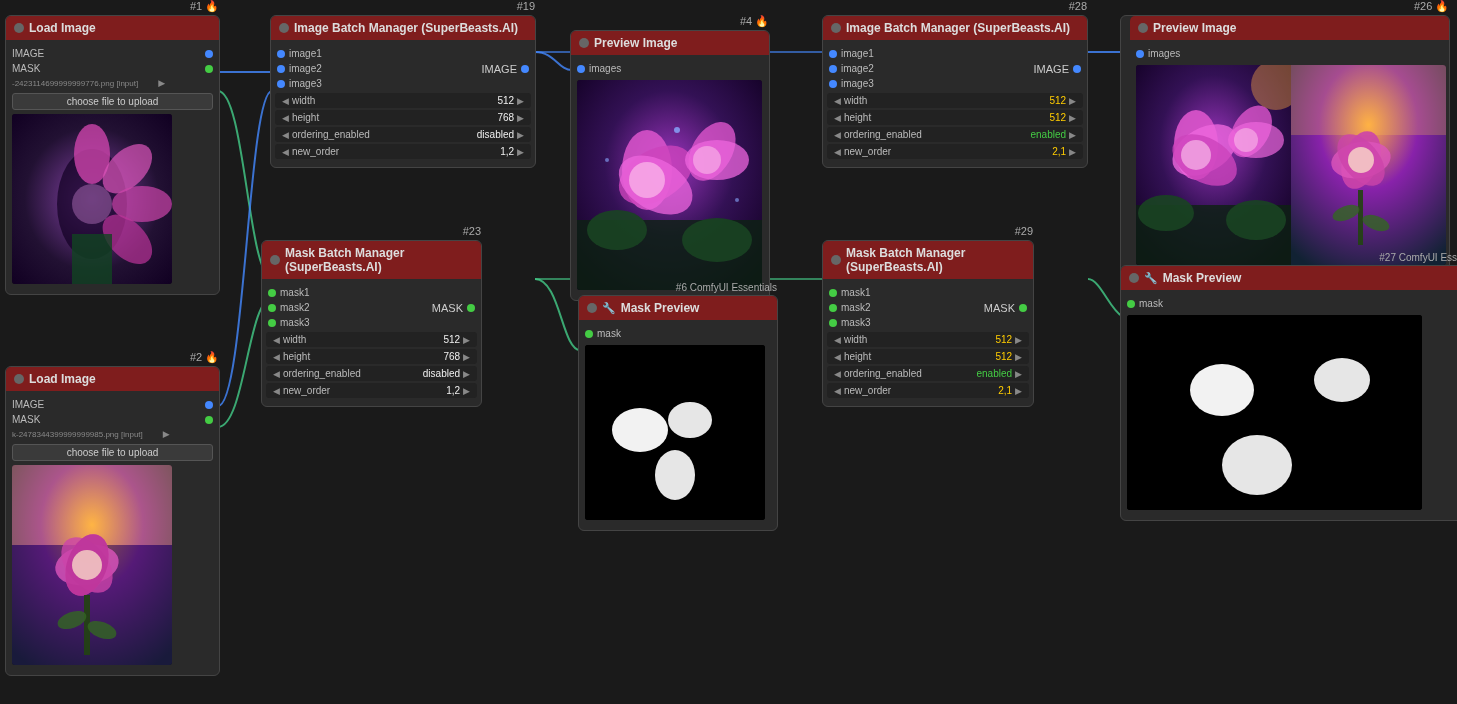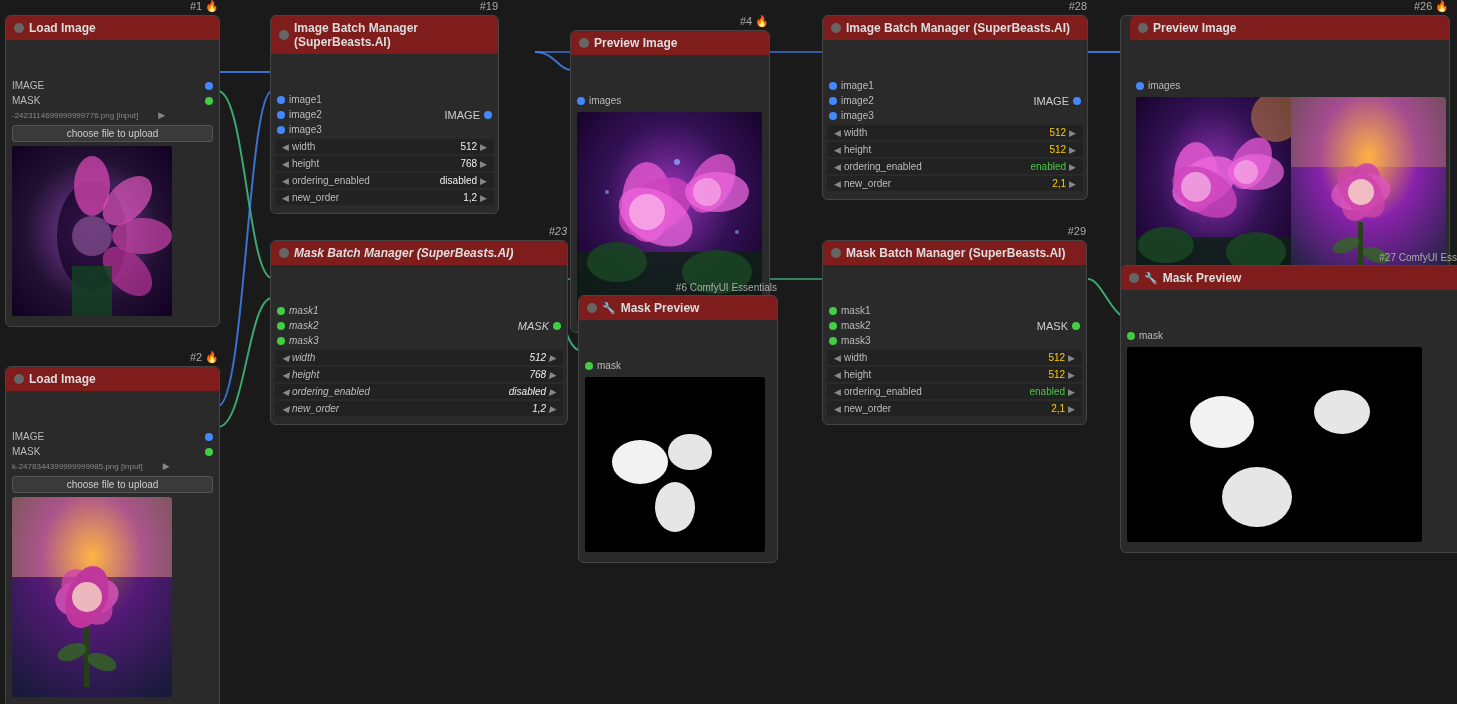--- a/index.html
+++ b/index.html
@@ -52,21 +52,21 @@
       position: absolute;
       top: -16px;
       right: 0;
       font-size: 11px;
       color: #aaa;
       display: flex;
       align-items: center;
       gap: 4px;
     }
 
-    .node-body { padding: 6px 0; margin-top: 32px; }
+    .node-body { padding: 6px 0; }
 
     .port-row {
       display: flex;
       align-items: center;
       padding: 2px 6px;
       font-size: 10px;
       color: #bbb;
     }
 
     .port-row.right { justify-content: flex-end; }
@@ -287,21 +287,21 @@
           <circle cx="75" cy="100" r="15" fill="#ffeecc" opacity="0.7"></circle>
 
           <rect x="72" y="130" width="6" height="60" fill="#224411" opacity="0.9"></rect>
           <ellipse cx="60" cy="155" rx="15" ry="8" fill="#336622" opacity="0.8" transform="rotate(-20 60 155)"></ellipse>
           <ellipse cx="90" cy="165" rx="15" ry="8" fill="#336622" opacity="0.8" transform="rotate(20 90 165)"></ellipse>
         </svg>
       </div>
     </div>
   </div>
 
-  <div class="node" style="top:15px; left:270px; width:229px;">
+  <div class="node" style="top:15px; left:270px; width:266px;">
     <div style="position:relative;">
       <div class="node-badge">
         <span>#19</span>
       </div>
     </div>
     <div class="node-header">
       <span class="dot"></span>
       <span class="node-title-text">Image Batch Manager (SuperBeasts.AI)</span>
     </div>
     <div class="node-body">
@@ -345,21 +345,21 @@
       </div>
       <div class="field-row">
         <span class="field-arrow">◀</span>
         <span class="field-name">new_order</span>
         <span class="field-value">1,2</span>
         <span class="field-arrow">▶</span>
       </div>
     </div>
   </div>
 
-  <div class="node" style="top:240px; left:270px; width:298px;font-style:italic;">
+  <div class="node" style="top:240px; left:261px; width:221px;">
     <div style="position:relative;">
       <div class="node-badge">
         <span>#23</span>
       </div>
     </div>
     <div class="node-header">
       <span class="dot"></span>
       <span class="node-title-text">Mask Batch Manager (SuperBeasts.AI)</span>
     </div>
     <div class="node-body">
@@ -536,21 +536,21 @@
       </div>
       <div class="field-row">
         <span class="field-arrow">◀</span>
         <span class="field-name">new_order</span>
         <span class="field-value yellow">2,1</span>
         <span class="field-arrow">▶</span>
       </div>
     </div>
   </div>
 
-  <div class="node" style="top:240px; left:822px; width:265px;">
+  <div class="node" style="top:240px; left:822px; width:212px;">
     <div style="position:relative;">
       <div class="node-badge">
         <span>#29</span>
       </div>
     </div>
     <div class="node-header">
       <span class="dot"></span>
       <span class="node-title-text">Mask Batch Manager (SuperBeasts.AI)</span>
     </div>
     <div class="node-body">

